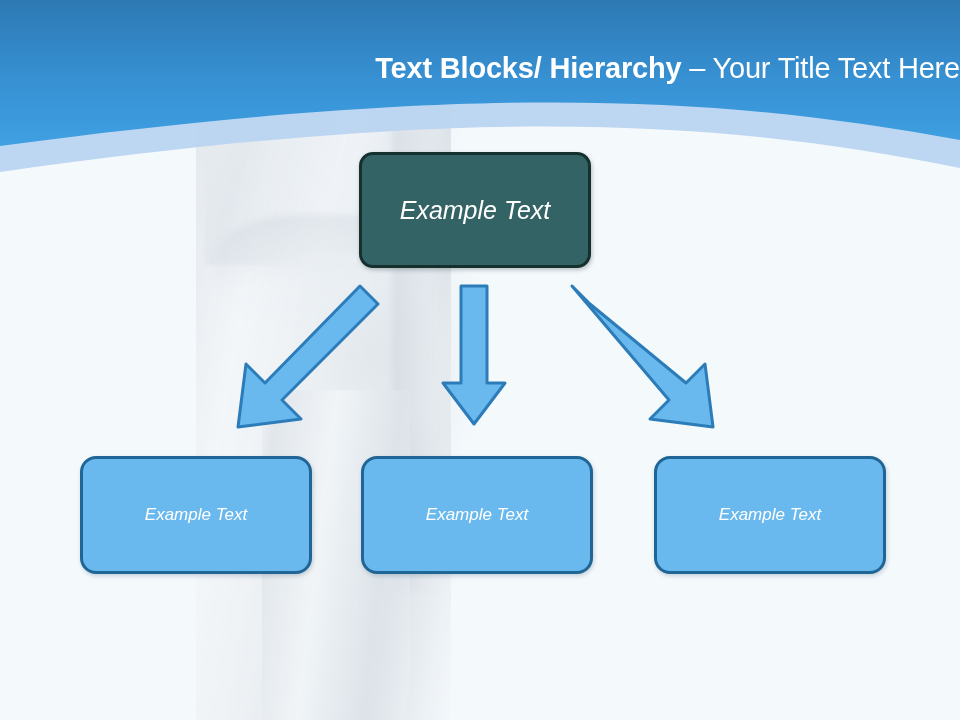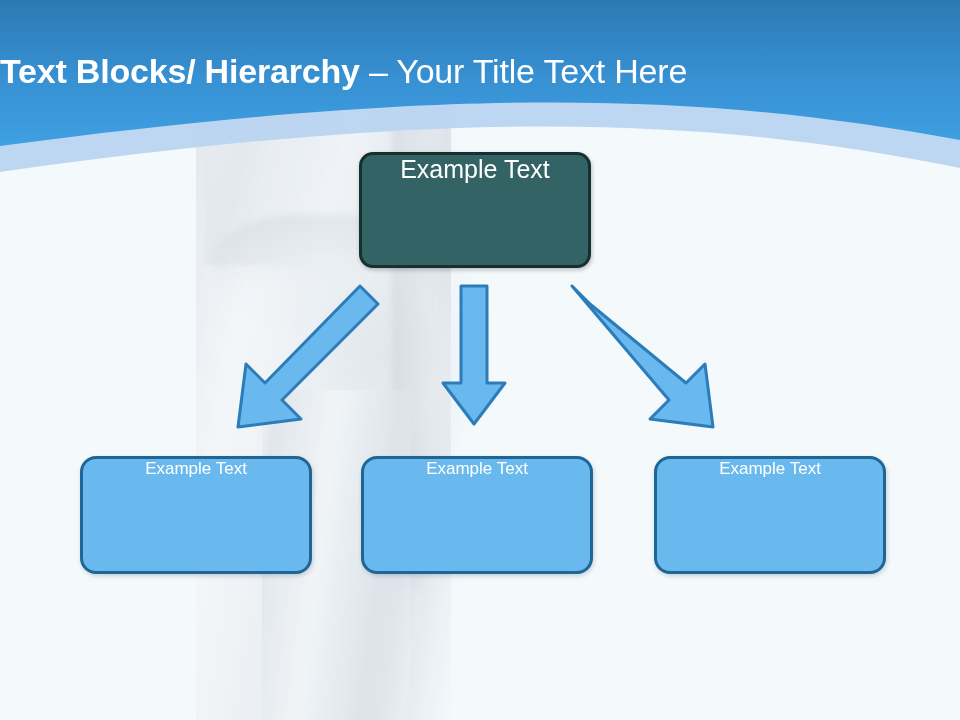--- a/index.html
+++ b/index.html
@@ -120,40 +120,41 @@
     left: 0;
     top: 0;
     width: 960px;
     height: 200px;
   }
   .header-title {
     position: absolute;
     left: 0;
     top: 51px;
     width: 960px;
-    text-align: left;
+    text-align: right;
     color: #ffffff;
-    font-size: 34px;
+    font-size: 29px;
     line-height: 1.2;
     letter-spacing: -0.2px;
     white-space: nowrap;
     z-index: 5;
   }
   .header-title .t-bold { font-weight: bold; }
   .header-title .t-light { font-weight: normal; }
 
   
   .node {
     position: absolute;
     display: flex;
-    align-items: flex-start;
+    align-items: center;
     justify-content: center;
     box-sizing: border-box;
     text-align: center;
     color: #ffffff;
+    font-style: italic;
   }
   .node-top {
     left: 359px;
     top: 152px;
     width: 232px;
     height: 116px;
     background: #336364;
     border: 3px solid #16302e;
     border-radius: 14px;
     font-size: 25px;

